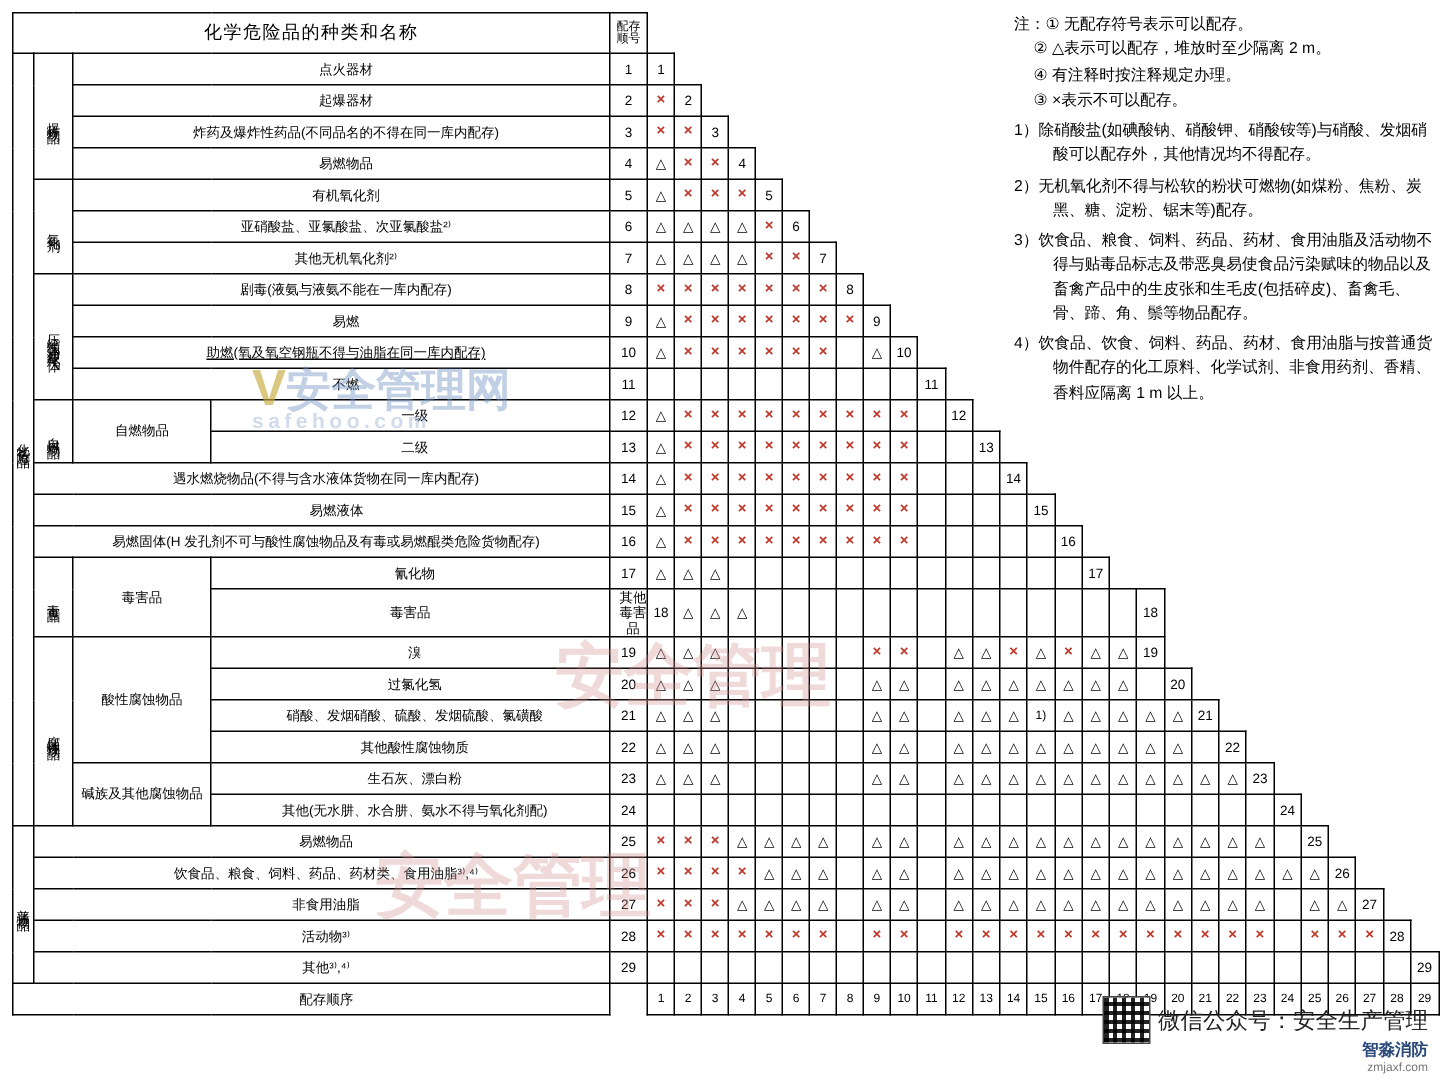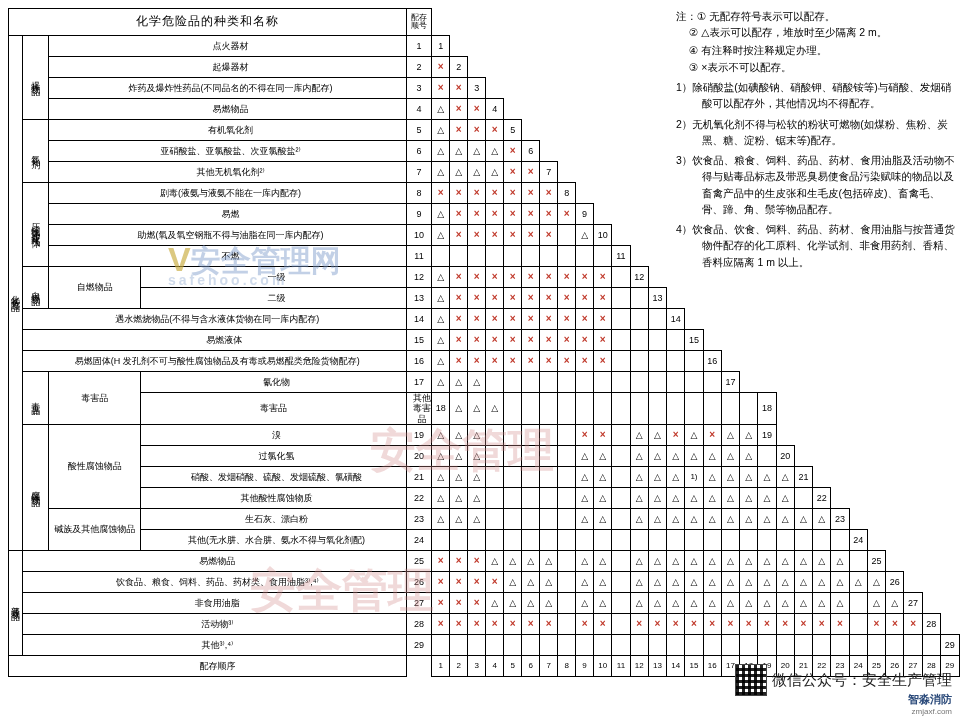--- a/index.html
+++ b/index.html
@@ -433,21 +433,21 @@
           <td class="blank"></td>
           <td class="blank"></td>
           <td class="blank"></td>
           <td class="blank"></td>
           <td class="blank"></td>
           <td class="blank"></td>
           <td class="blank"></td>
           <td class="blank"></td>
         </tr>
         <tr>
-          <td class="nm" colspan="2" style="padding-left:6px;">助燃(氧及氧空钢瓶不得与油脂在同一库内配存)</td>
+          <td class="nm" colspan="2" style="padding-left:6px;text-decoration:underline;">助燃(氧及氧空钢瓶不得与油脂在同一库内配存)</td>
           <td class="num" style="height:20px;">10</td>
           <td class="cell"><span class="tri">△</span></td>
           <td class="cell"><span class="x">×</span></td>
           <td class="cell"><span class="x">×</span></td>
           <td class="cell"><span class="x">×</span></td>
           <td class="cell"><span class="x">×</span></td>
           <td class="cell"><span class="x">×</span></td>
           <td class="cell"><span class="x">×</span></td>
           <td class="cell"></td>
           <td class="cell"><span class="tri">△</span></td>

